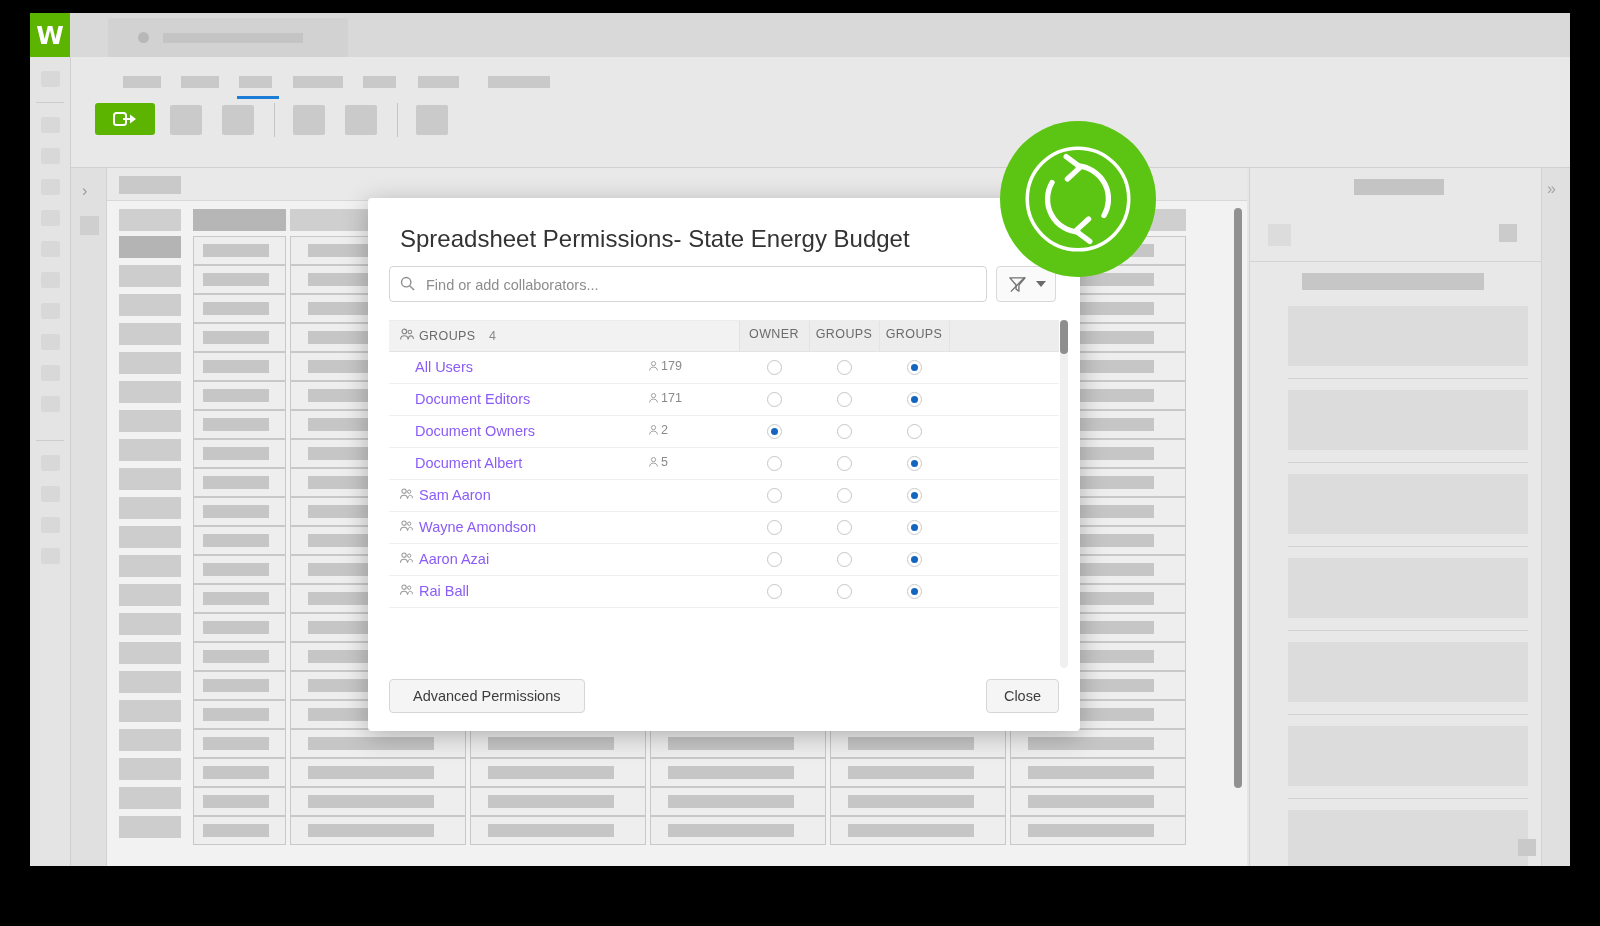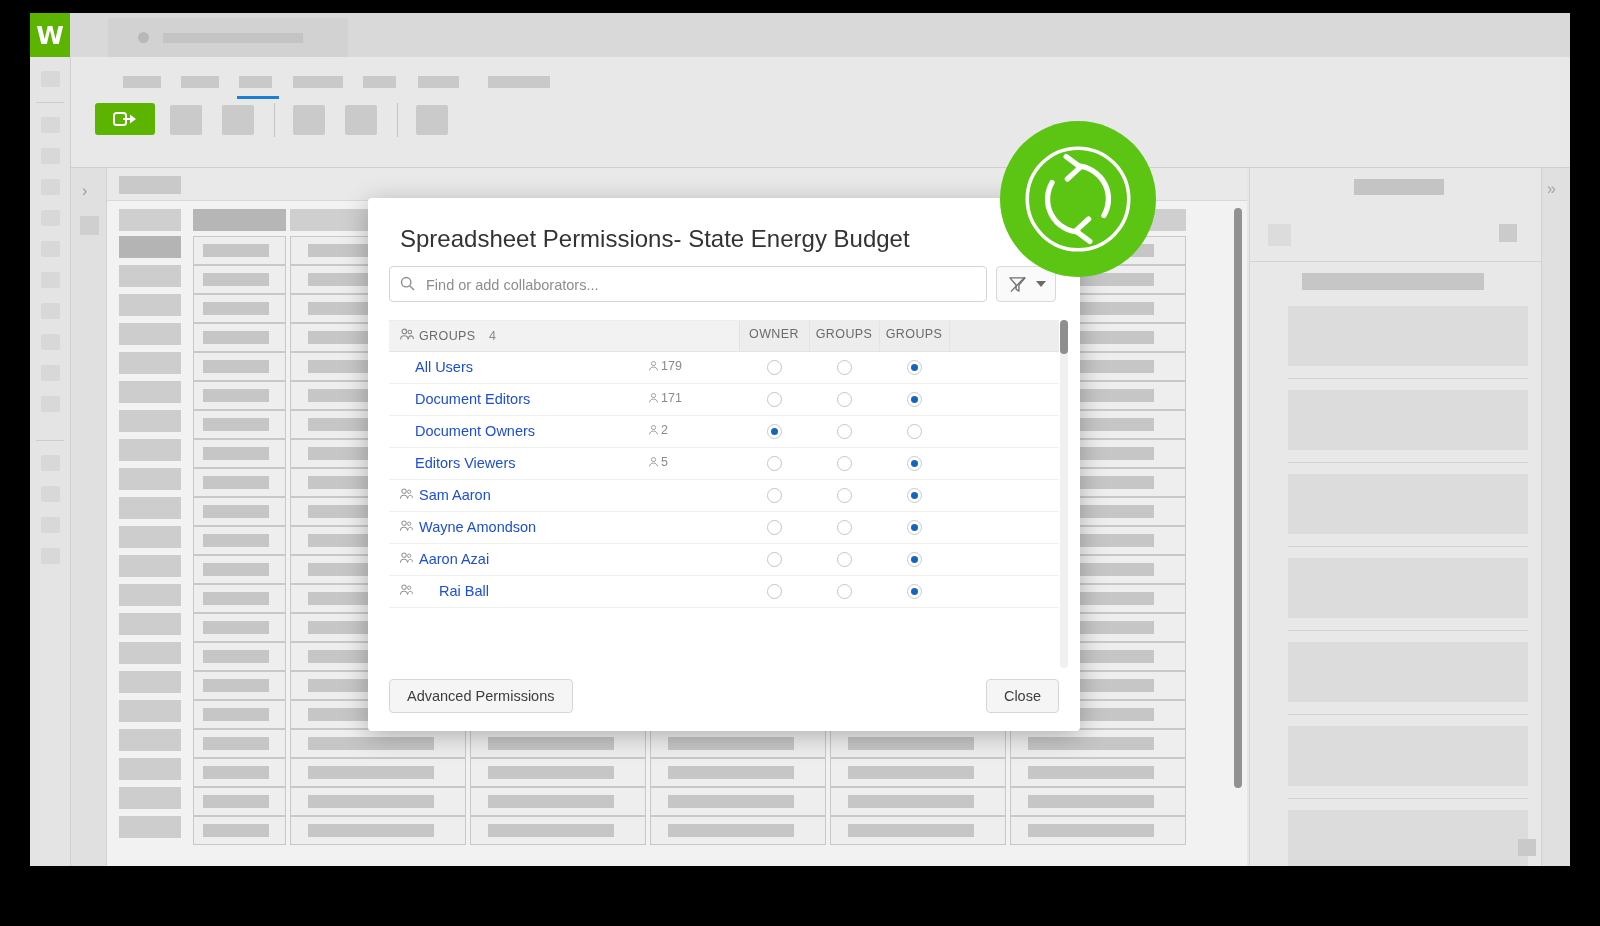--- a/index.html
+++ b/index.html
@@ -238,21 +238,21 @@
     position: absolute; top: 0; height: 30px; width: 70px;
     background: #ededed; border-left: 1px solid #e3e3e3;
   }
   .row {
     position: relative; height: 31px; border-bottom: 1px solid #efefef;
     background: #fff;
   }
   .row .uicon { position: absolute; left: 10px; top: 7px; }
   .row .nm {
     position: absolute; top: 7px;
-    font-size: 14.5px; color: #1d4ed8;
+    font-size: 14.5px; color: #8b5cf6;
   }
   .row .cntwrap {
     position: absolute; left: 258px; top: 7px;
     font-size: 12.5px; color: #8a8a8a;
     display: flex; align-items: center; gap: 1px;
   }
   .radio {
     position: absolute; top: 8px; width: 15px; height: 15px;
     border-radius: 50%; border: 1px solid #c6c6c6; background: #fff;
     box-sizing: border-box;
@@ -270,21 +270,21 @@
     position: absolute; left: 0; top: 0; width: 8px; height: 34px;
     background: #8e8e8e; border-radius: 4px;
   }
 
   .btn {
     position: absolute; height: 34px;
     border: 1px solid #d6d6d6; border-radius: 4px; background: #f5f5f5;
     font-size: 14.5px; color: #3d3d3d; cursor: pointer;
     font-family: "Liberation Sans", sans-serif;
   }
-  .btn-adv { left: 21px; bottom: 18px; padding: 0 17px; }
+  .btn-adv { left: 21px; bottom: 18px; padding: 0 23px; }
   .btn-close { right: 21px; bottom: 18px; padding: 0 17px; }
 
   
   .sync {
     position: absolute; left: 970px; top: 108px;
     width: 156px; height: 156px; border-radius: 50%;
     background: #5cc412;
     display: flex; align-items: center; justify-content: center;
   }
 </style>
@@ -868,21 +868,21 @@
                 <circle cx="9" cy="5" r="2.9" fill="none" stroke="#9a9a9a" stroke-width="1.3"></circle>
                 <path d="M3.6 14.6c0-3 2.4-4.8 5.4-4.8s5.4 1.8 5.4 4.8" fill="none" stroke="#9a9a9a" stroke-width="1.3"></path>
               </svg>
               <span>2</span>
             </div>
             <div class="radio on" style="left: 378px;"></div>
             <div class="radio" style="left: 448px;"></div>
             <div class="radio" style="left: 518px;"></div>
           </div>
           <div class="row">
-            <div class="nm" style="left: 26px;">Editors Viewers</div>
+            <div class="nm" style="left: 26px;">Document Albert</div>
             <div class="cntwrap">
               <svg width="13" height="13" viewBox="0 0 18 18">
                 <circle cx="9" cy="5" r="2.9" fill="none" stroke="#9a9a9a" stroke-width="1.3"></circle>
                 <path d="M3.6 14.6c0-3 2.4-4.8 5.4-4.8s5.4 1.8 5.4 4.8" fill="none" stroke="#9a9a9a" stroke-width="1.3"></path>
               </svg>
               <span>5</span>
             </div>
             <div class="radio" style="left: 378px;"></div>
             <div class="radio" style="left: 448px;"></div>
             <div class="radio on" style="left: 518px;"></div>
@@ -927,21 +927,21 @@
             <div class="radio" style="left: 448px;"></div>
             <div class="radio on" style="left: 518px;"></div>
           </div>
           <div class="row">
             <svg class="uicon" width="15" height="15" viewBox="0 0 18 18">
               <circle cx="6" cy="5" r="2.6" fill="none" stroke="#999" stroke-width="1.3"></circle>
               <path d="M1.8 14c0-2.6 1.9-4.2 4.2-4.2S10.2 11.4 10.2 14" fill="none" stroke="#999" stroke-width="1.3"></path>
               <circle cx="12.2" cy="5.6" r="2" fill="none" stroke="#999" stroke-width="1.2"></circle>
               <path d="M10.6 13.4c0-2.2 1.3-3.4 2.9-3.4s2.7 1.2 2.7 3.4" fill="none" stroke="#999" stroke-width="1.2"></path>
             </svg>
-            <div class="nm" style="left: 30px; margin-left: 20px;">Rai Ball</div>
+            <div class="nm" style="left: 30px;">Rai Ball</div>
             <div class="radio" style="left: 378px;"></div>
             <div class="radio" style="left: 448px;"></div>
             <div class="radio on" style="left: 518px;"></div>
           </div>
         </div>
     </div>
 
     <div class="scrollbar">
       <div class="thumb"></div>
     </div>

